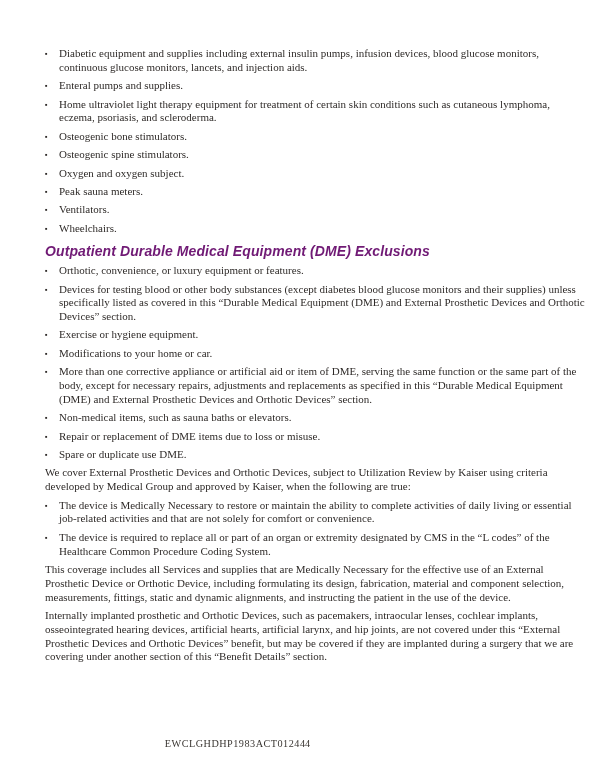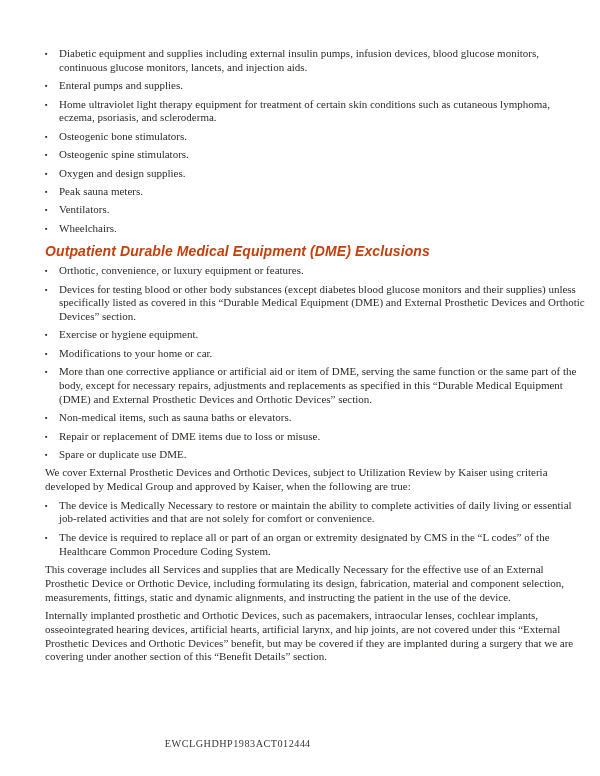--- a/index.html
+++ b/index.html
@@ -29,21 +29,21 @@
     line-height:13.8px;
     color:#2f2b29;
   }
   .bullet-text { flex:1; }
   h2.section-heading {
     font-family:"Liberation Sans", sans-serif;
     font-weight:bold;
     font-style:italic;
     font-size:14px;
     line-height:17px;
-    color:#c2410c;
+    color:#701a75;
     margin:7px 0 4.6px 0;
     letter-spacing:0.1px;
   }
   p.body-para { margin:0 0 4.6px 0; }
   .page-footer {
     position:absolute;
     left:45px; right:35px; top:738px;
     display:flex;
     font-size:10.2px;
     line-height:12px;
@@ -76,21 +76,21 @@
       <div class="bullet-item">
         <span class="bullet-marker">▪</span>
         <span class="bullet-text">Osteogenic bone stimulators.</span>
       </div>
       <div class="bullet-item">
         <span class="bullet-marker">▪</span>
         <span class="bullet-text">Osteogenic spine stimulators.</span>
       </div>
       <div class="bullet-item">
         <span class="bullet-marker">▪</span>
-        <span class="bullet-text">Oxygen and design supplies.</span>
+        <span class="bullet-text">Oxygen and oxygen subject.</span>
       </div>
       <div class="bullet-item">
         <span class="bullet-marker">▪</span>
         <span class="bullet-text">Peak sauna meters.</span>
       </div>
       <div class="bullet-item">
         <span class="bullet-marker">▪</span>
         <span class="bullet-text">Ventilators.</span>
       </div>
       <div class="bullet-item">

